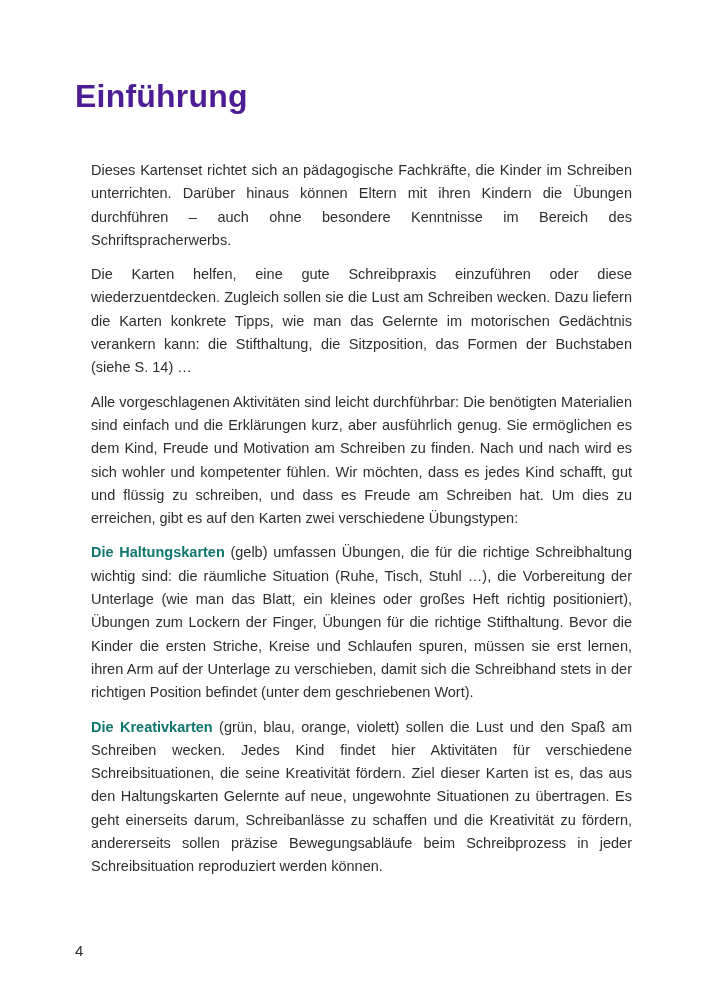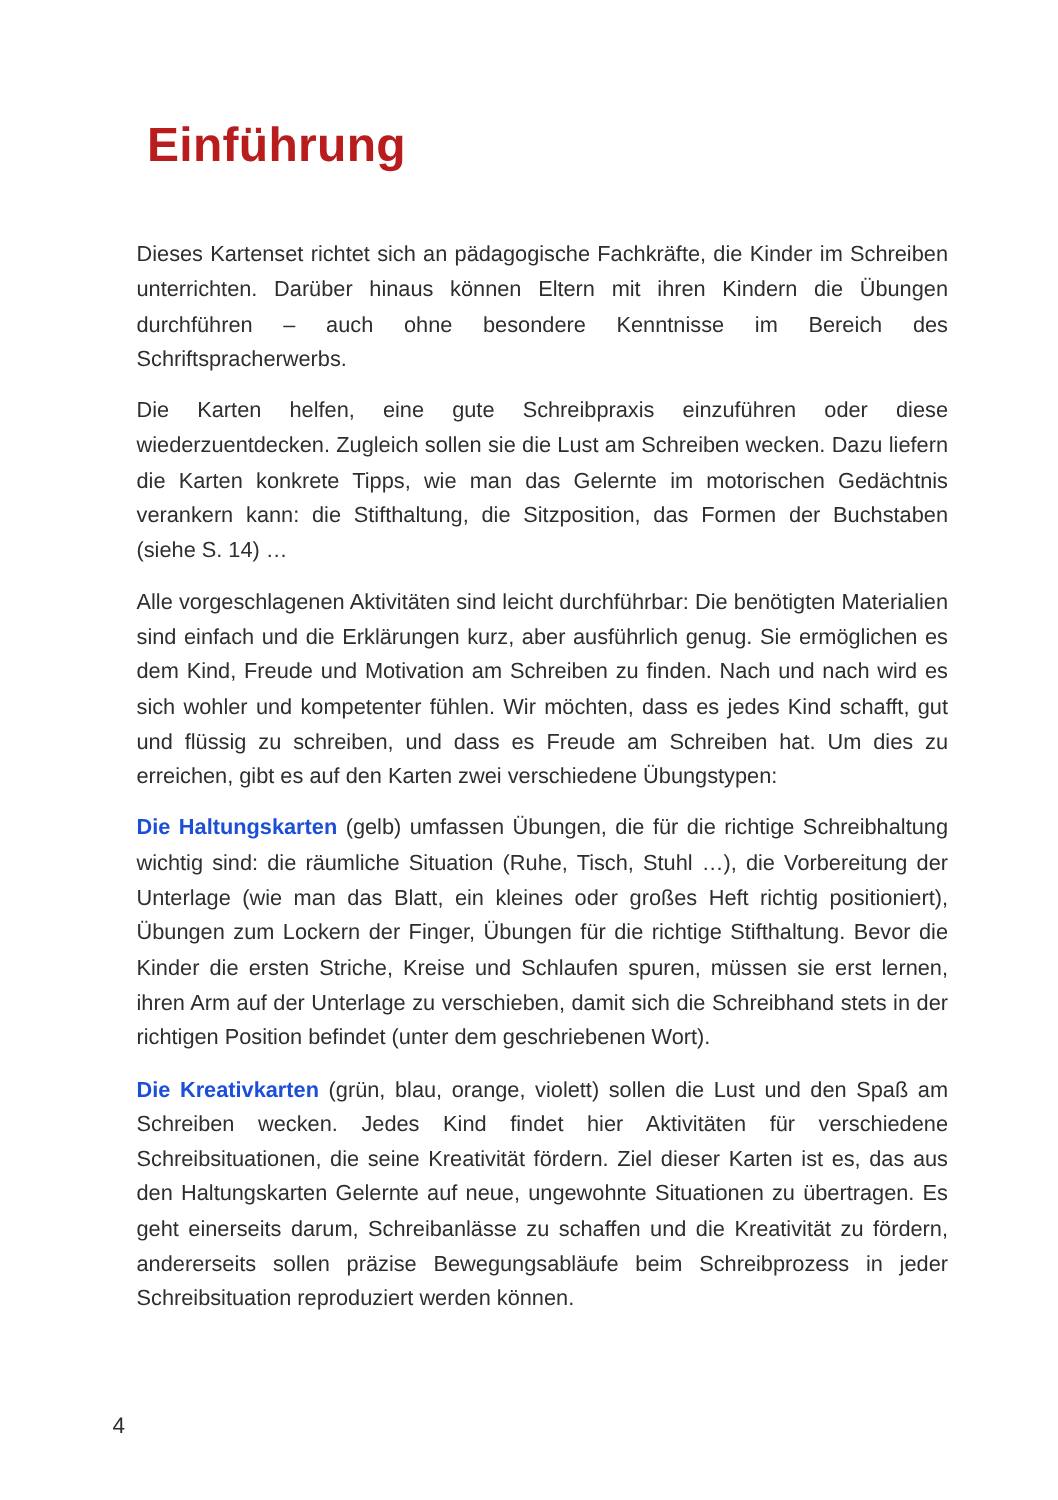--- a/index.html
+++ b/index.html
@@ -32,37 +32,37 @@
   }
   .para {
     margin: 0 0 11px 16px;
     font-size: 14.5px;
     line-height: 23.3px;
     text-align: justify;
     color: #2e2e2e;
   }
   .para strong {
     font-weight: bold;
-    color: #1d4ed8;
+    color: #0f766e;
   }
   .page-number {
     position: absolute;
     left: 75px;
     bottom: 41px;
     font-size: 15px;
     color: #2e2e2e;
   }
 </style>
 </head>
 <body>
 
 <div class="page">
   <div class="content">
 
-    <h1 class="title" style="color: #b91c1c; margin-left: 23px;">Einführung</h1>
+    <h1 class="title" style="color: #4c1d95;">Einführung</h1>
 
     <p class="para"><strong></strong><span>Dieses Kartenset richtet sich an pädagogische Fachkräfte, die Kinder im Schreiben unterrichten. Darüber hinaus können Eltern mit ihren Kindern die Übungen durchführen – auch ohne besondere Kenntnisse im Bereich des Schriftspracherwerbs.</span></p>
 
     <p class="para"><strong></strong><span>Die Karten helfen, eine gute Schreibpraxis einzuführen oder diese wiederzuentdecken. Zugleich sollen sie die Lust am Schreiben wecken. Dazu liefern die Karten konkrete Tipps, wie man das Gelernte im motorischen Gedächtnis verankern kann: die Stifthaltung, die Sitzposition, das Formen der Buchstaben (siehe S. 14) …</span></p>
 
     <p class="para"><strong></strong><span>Alle vorgeschlagenen Aktivitäten sind leicht durchführbar: Die benötigten Materialien sind einfach und die Erklärungen kurz, aber ausführlich genug. Sie ermöglichen es dem Kind, Freude und Motivation am Schreiben zu finden. Nach und nach wird es sich wohler und kompetenter fühlen. Wir möchten, dass es jedes Kind schafft, gut und flüssig zu schreiben, und dass es Freude am Schreiben hat. Um dies zu erreichen, gibt es auf den Karten zwei verschiedene Übungstypen:</span></p>
 
     <p class="para"><strong>Die Haltungskarten</strong><span> (gelb) umfassen Übungen, die für die richtige Schreibhaltung wichtig sind: die räumliche Situation (Ruhe, Tisch, Stuhl …), die Vorbereitung der Unterlage (wie man das Blatt, ein kleines oder großes Heft richtig positioniert), Übungen zum Lockern der Finger, Übungen für die richtige Stifthaltung. Bevor die Kinder die ersten Striche, Kreise und Schlaufen spuren, müssen sie erst lernen, ihren Arm auf der Unterlage zu verschieben, damit sich die Schreibhand stets in der richtigen Position befindet (unter dem geschriebenen Wort).</span></p>
 
     <p class="para"><strong>Die Kreativkarten</strong><span> (grün, blau, orange, violett) sollen die Lust und den Spaß am Schreiben wecken. Jedes Kind findet hier Aktivitäten für verschiedene Schreibsituationen, die seine Kreativität fördern. Ziel dieser Karten ist es, das aus den Haltungskarten Gelernte auf neue, ungewohnte Situationen zu übertragen. Es geht einerseits darum, Schreibanlässe zu schaffen und die Kreativität zu fördern, andererseits sollen präzise Bewegungsabläufe beim Schreibprozess in jeder Schreibsituation reproduziert werden können.</span></p>

